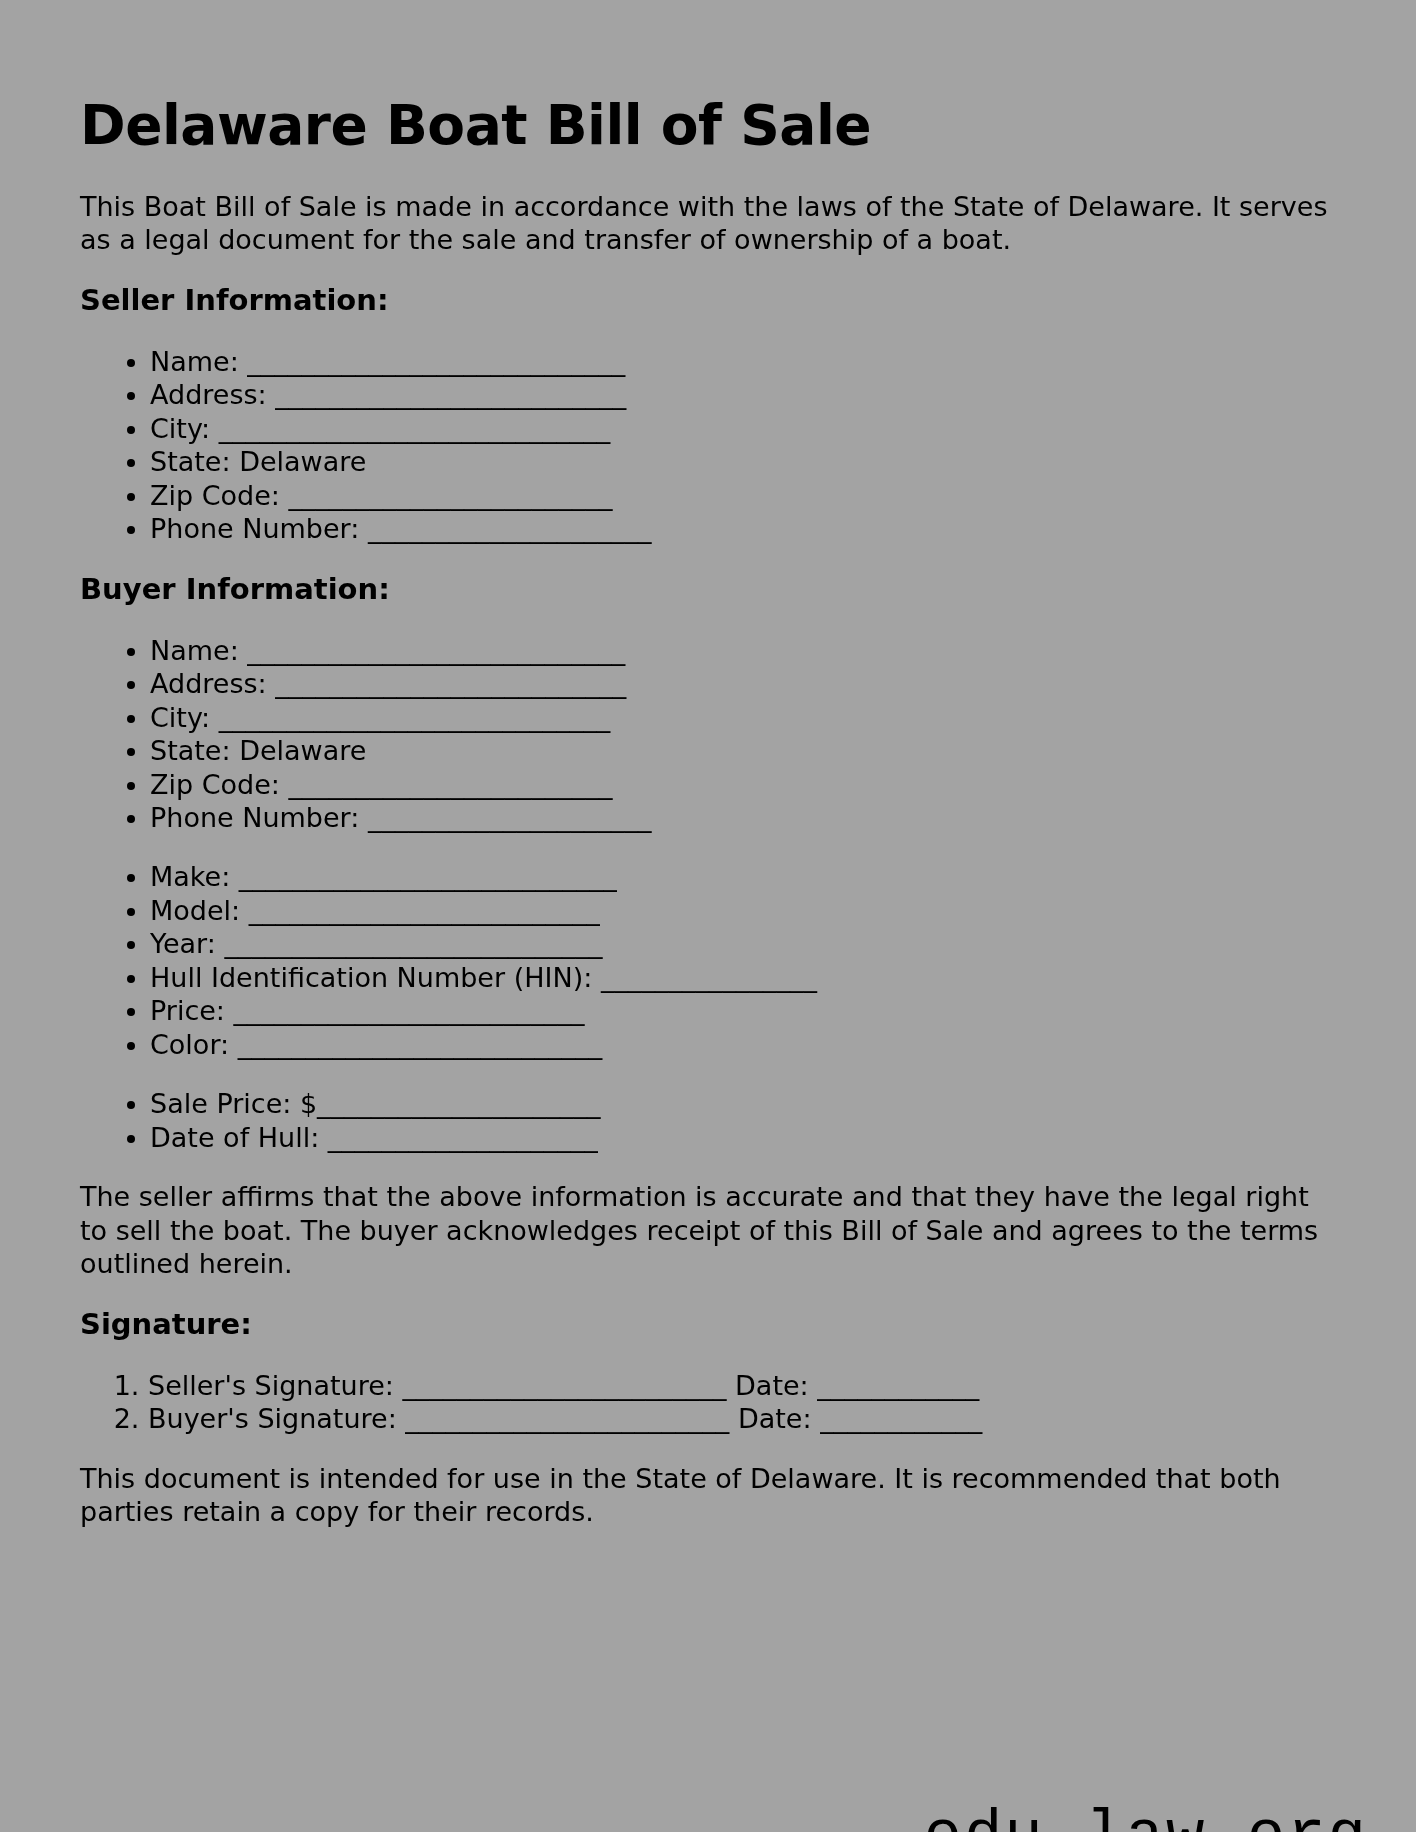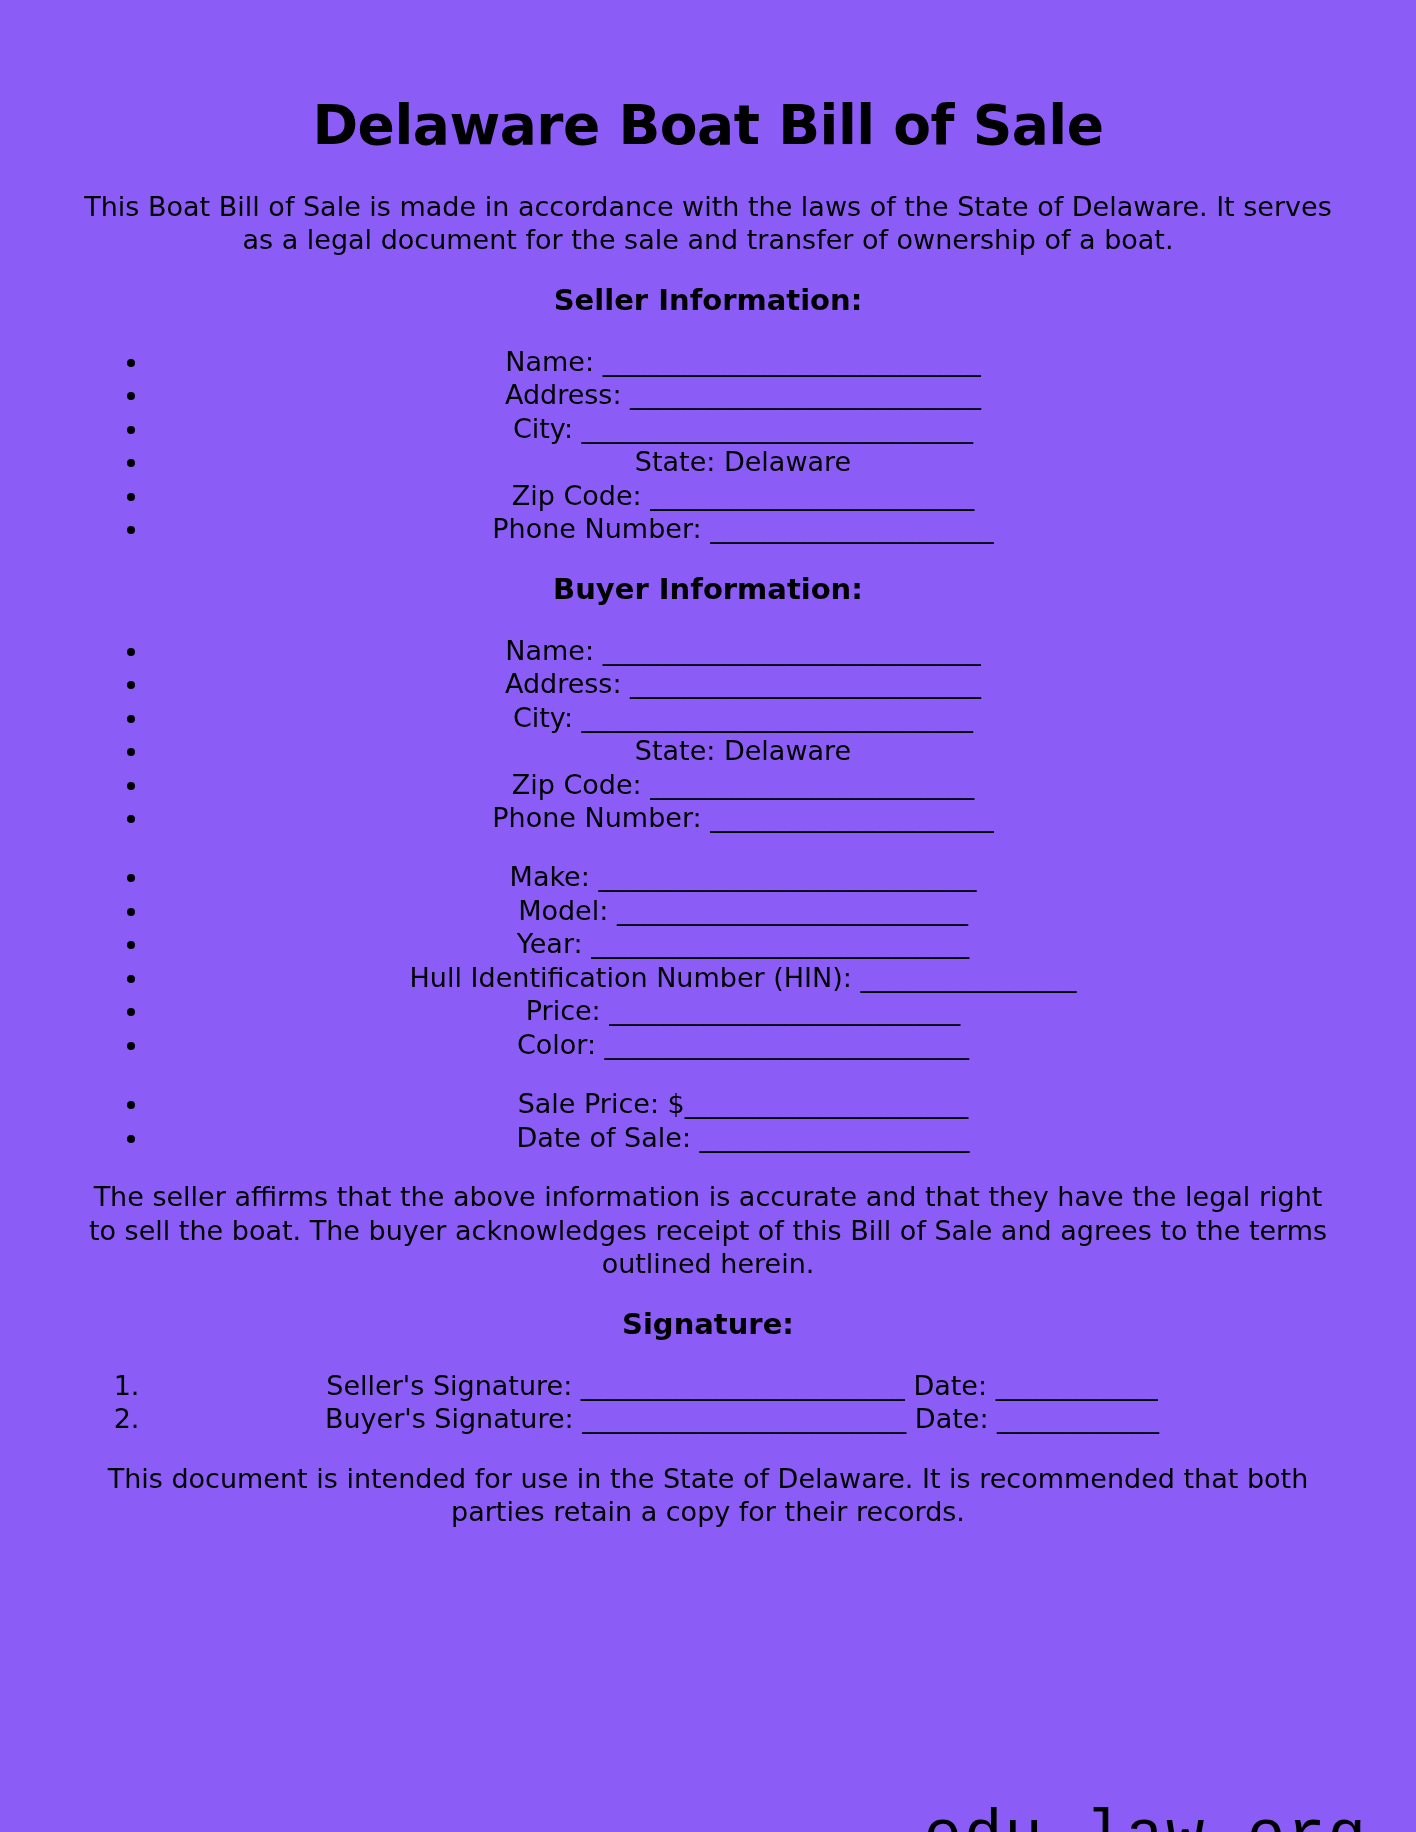--- a/index.html
+++ b/index.html
@@ -5,28 +5,27 @@
   html, body {
     margin: 0;
     padding: 0;
     background: #ffffff;
   }
   .page {
     position: relative;
     width: 1416px;
     height: 1832px;
     box-sizing: border-box;
-    background: #8b5cf6;
+    background: #a3a3a3;
     color: #000000;
     font-family: "DejaVu Sans", sans-serif;
     font-size: 27px;
     line-height: 1.24;
     padding: 92px 80px 0 80px;
     overflow: hidden;
-    text-align: center;
   }
   h1.doc-title {
     font-size: 55px;
     line-height: 1.2;
     font-weight: bold;
     margin: 0 0 32px 0;
     letter-spacing: -0.5px;
   }
   p.doc-paragraph {
     margin: 0 0 26px 0;
@@ -95,21 +94,21 @@
     <li><span>Make: </span><span class="blank-line">____________________________</span></li>
     <li><span>Model: </span><span class="blank-line">__________________________</span></li>
     <li><span>Year: </span><span class="blank-line">____________________________</span></li>
     <li><span>Hull Identification Number (HIN): </span><span class="blank-line">________________</span></li>
     <li><span>Price: </span><span class="blank-line">__________________________</span></li>
     <li><span>Color: </span><span class="blank-line">___________________________</span></li>
   </ul>
 
   <ul class="field-list">
     <li><span>Sale Price: $</span><span class="blank-line">_____________________</span></li>
-    <li><span>Date of Sale: </span><span class="blank-line">____________________</span></li>
+    <li><span>Date of Hull: </span><span class="blank-line">____________________</span></li>
   </ul>
 
   <p class="doc-paragraph">The seller affirms that the above information is accurate and that they have the legal right to sell the boat. The buyer acknowledges receipt of this Bill of Sale and agrees to the terms outlined herein.</p>
 
   <h2 class="section-heading">Signature:</h2>
   <ol class="signature-list">
     <li><span>Seller's Signature: </span><span class="blank-line">________________________</span><span> Date: </span><span class="blank-line">____________</span></li>
     <li><span>Buyer's Signature: </span><span class="blank-line">________________________</span><span> Date: </span><span class="blank-line">____________</span></li>
   </ol>
 

